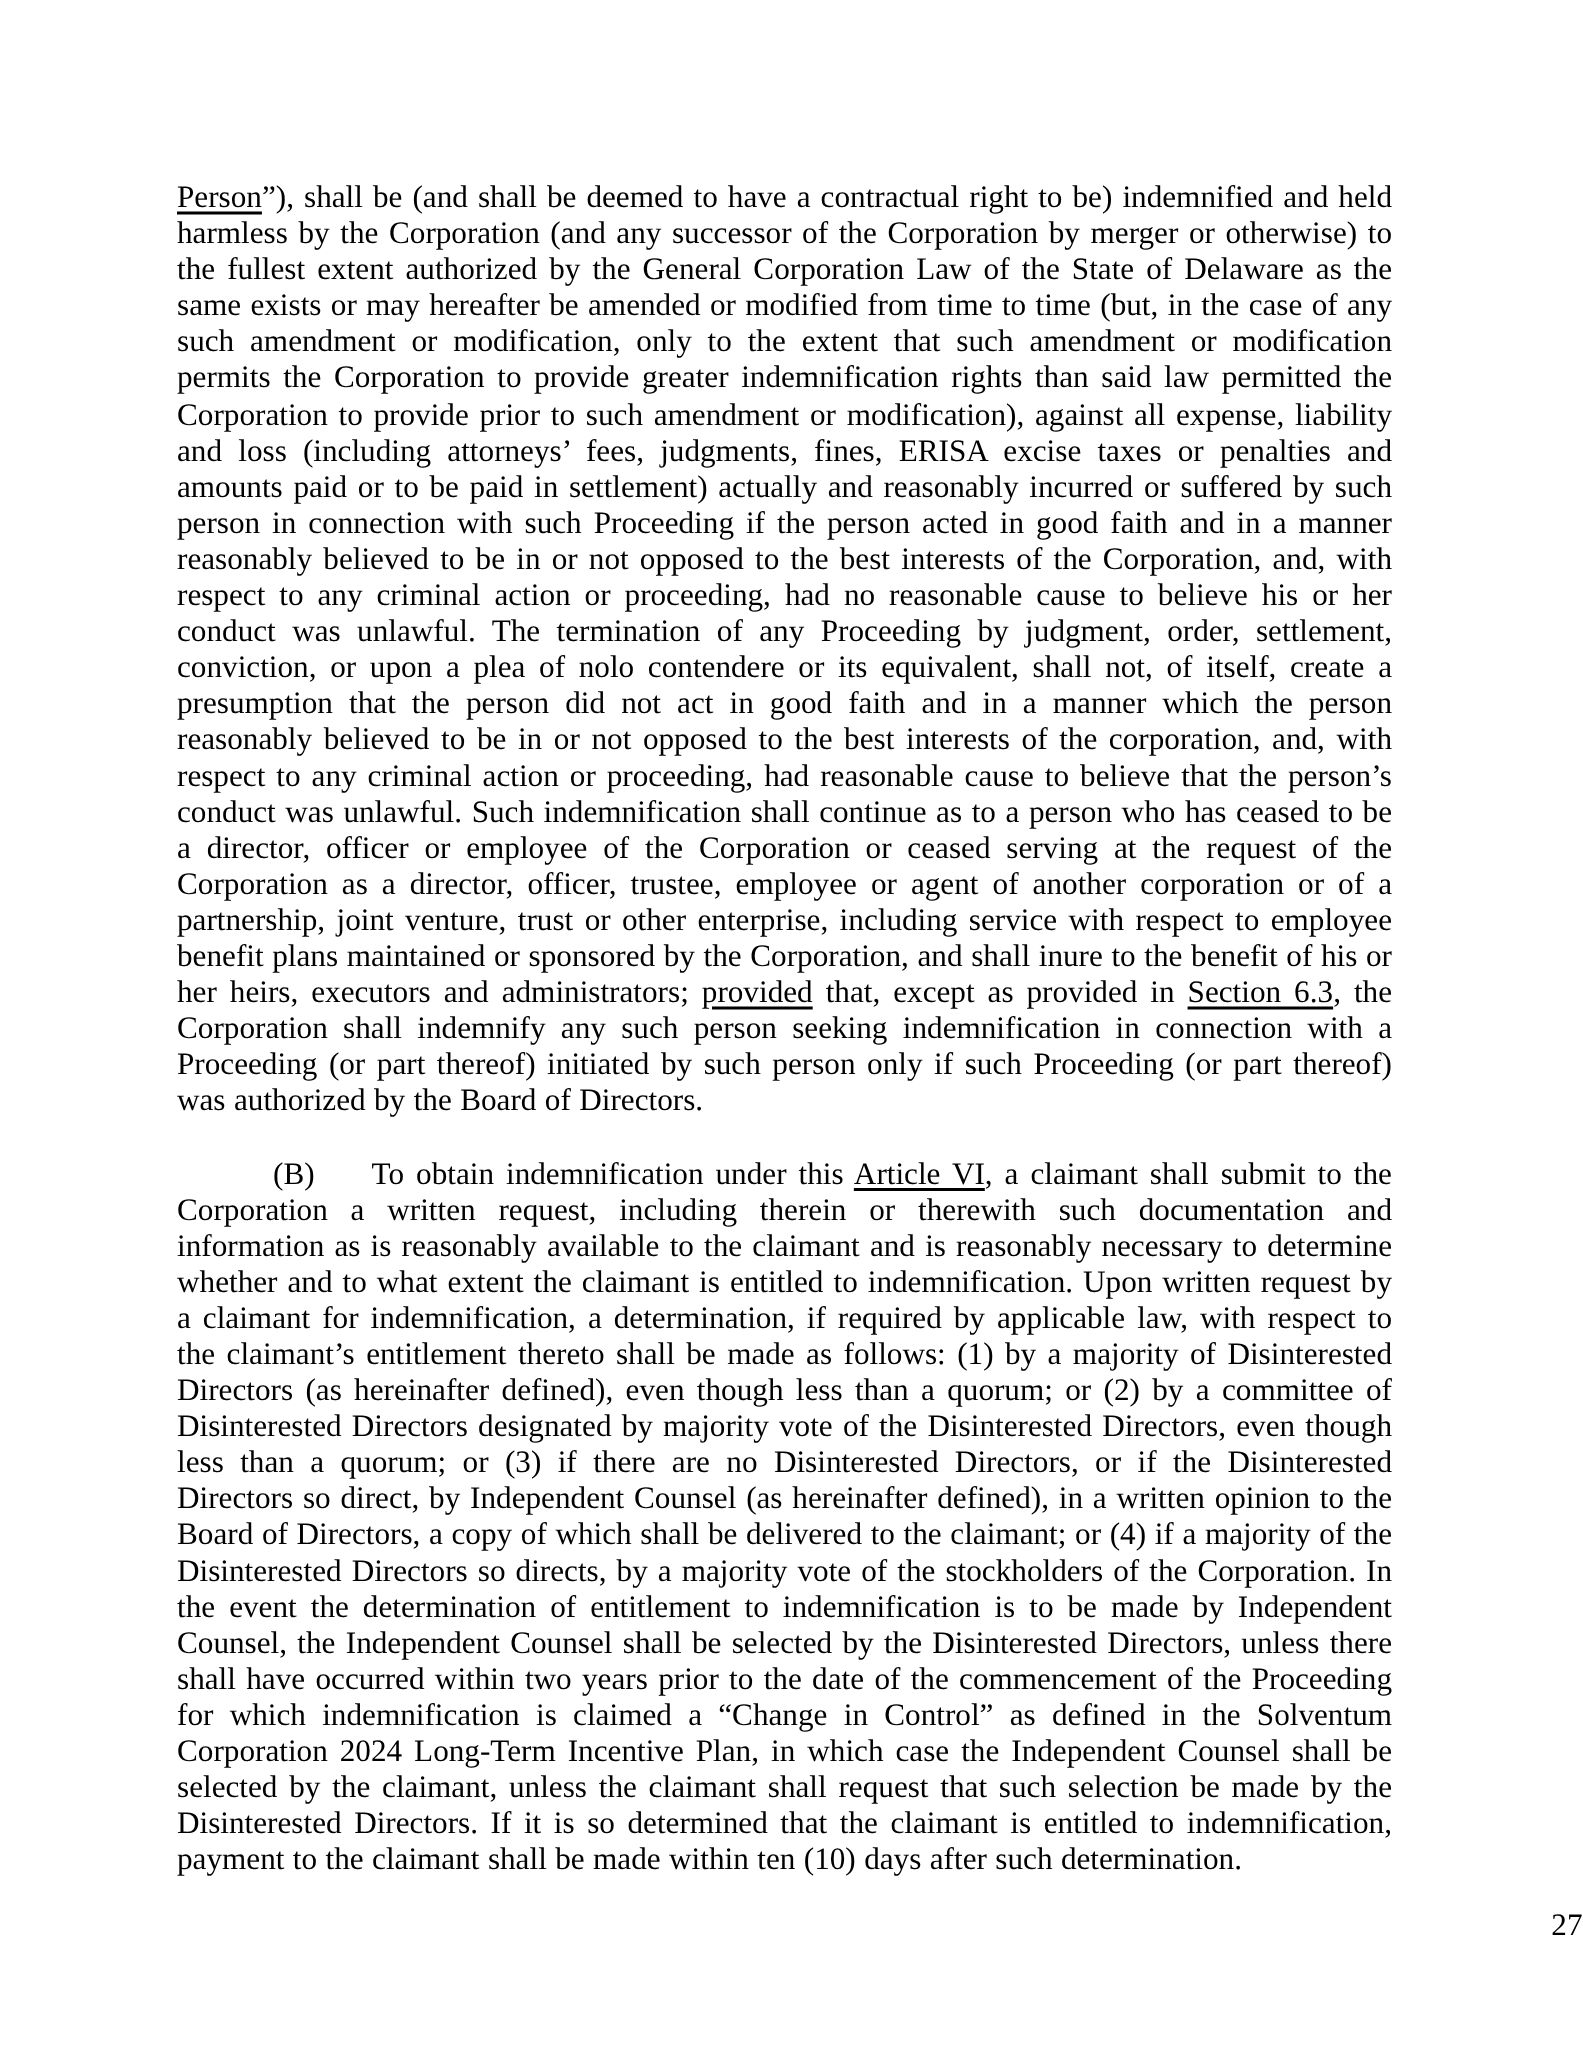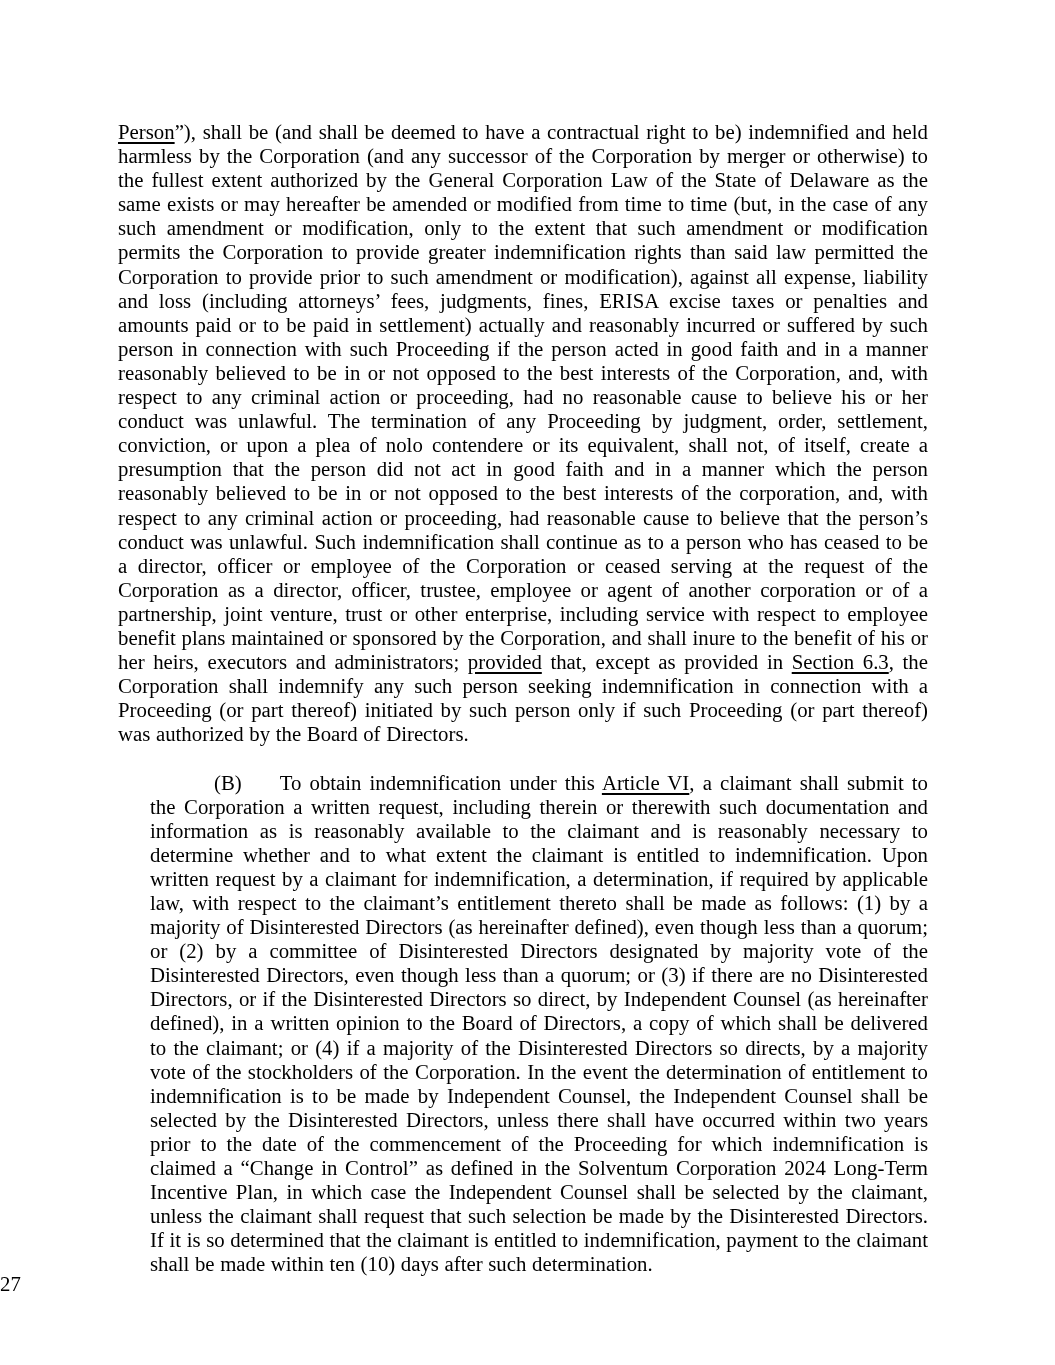--- a/index.html
+++ b/index.html
@@ -25,36 +25,35 @@
   }
   .para {
     margin: 0 0 24.1px 0;
     font-size: 20.8px;
     line-height: 24.1px;
     text-align: justify;
     word-spacing: 0.02em;
   }
   .para.indent {
     text-indent: 64px;
-    margin-left: 32px;
   }
   .tab {
     display: inline-block;
     width: 38px;
   }
   .underlined {
     text-decoration: underline;
     text-underline-offset: 3px;
   }
   .page-number {
     position: absolute;
     top: 1272px;
     left: 0;
     width: 100%;
-    text-align: left;
+    text-align: right;
     font-size: 20.8px;
     line-height: 24.1px;
   }
 </style>
 </head>
 <body>
 
 <div class="page">
   <div class="content">
 

